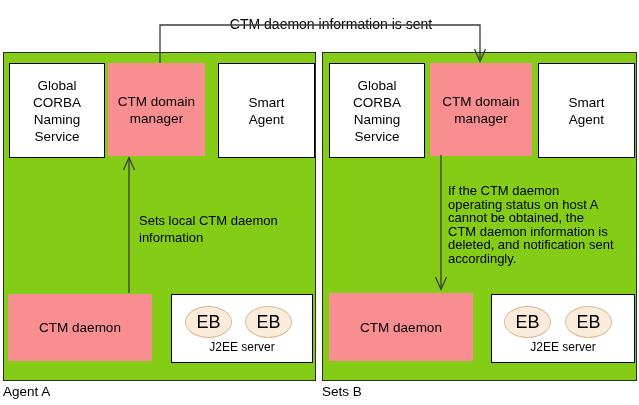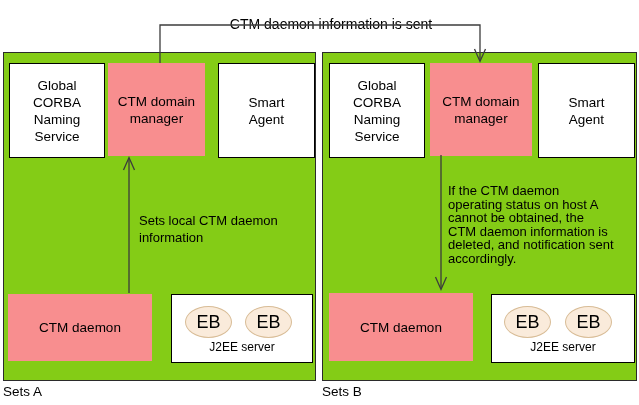--- a/index.html
+++ b/index.html
@@ -61,21 +61,21 @@
 Agent</div>
     <div class="note note-a" style="left:135px; top:159px;">Sets local CTM daemon
 information</div>
     <div class="box pink" style="left:4px; top:241px; width:144px; height:67px;">CTM daemon</div>
     <div class="box" style="left:167px; top:241px; width:140px; height:67px;">
       <div class="ellipse" style="left:13px; top:11px;">EB</div>
       <div class="ellipse" style="left:73px; top:11px;">EB</div>
       <div class="j2eelabel">J2EE server</div>
     </div>
   </div>
-  <div class="hostlabel" style="left:3px; top:384px;">Sets A</div>
+  <div class="hostlabel" style="left:3px; top:384px;">Agent A</div>
 
   <div class="host" style="left:322px; top:52px; width:313px; height:327px;">
     <div class="box" style="left:6px; top:10px; width:94px; height:93px;">Global
 CORBA
 Naming
 Service</div>
     <div class="box pink" style="left:107px; top:10px; width:102px; height:93px;">CTM domain
 manager</div>
     <div class="box" style="left:215px; top:10px; width:95px; height:93px;">Smart
 Agent</div>

